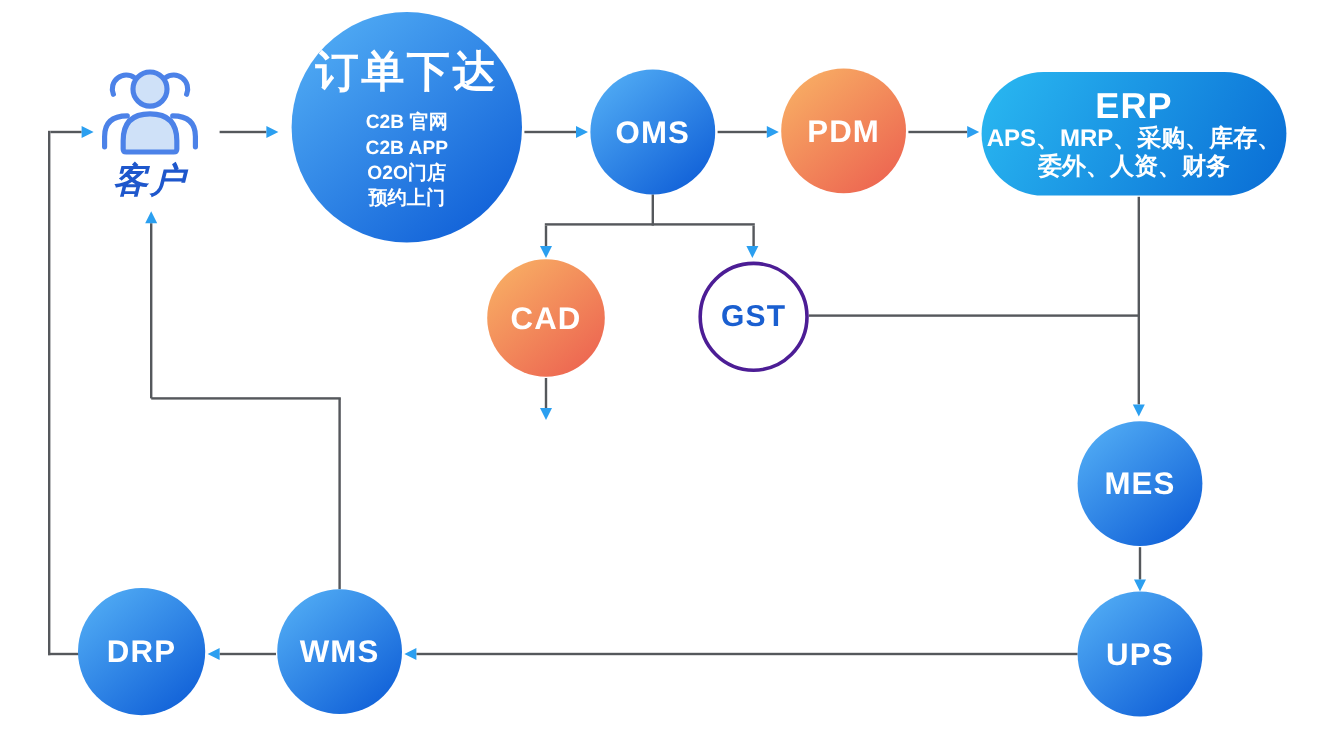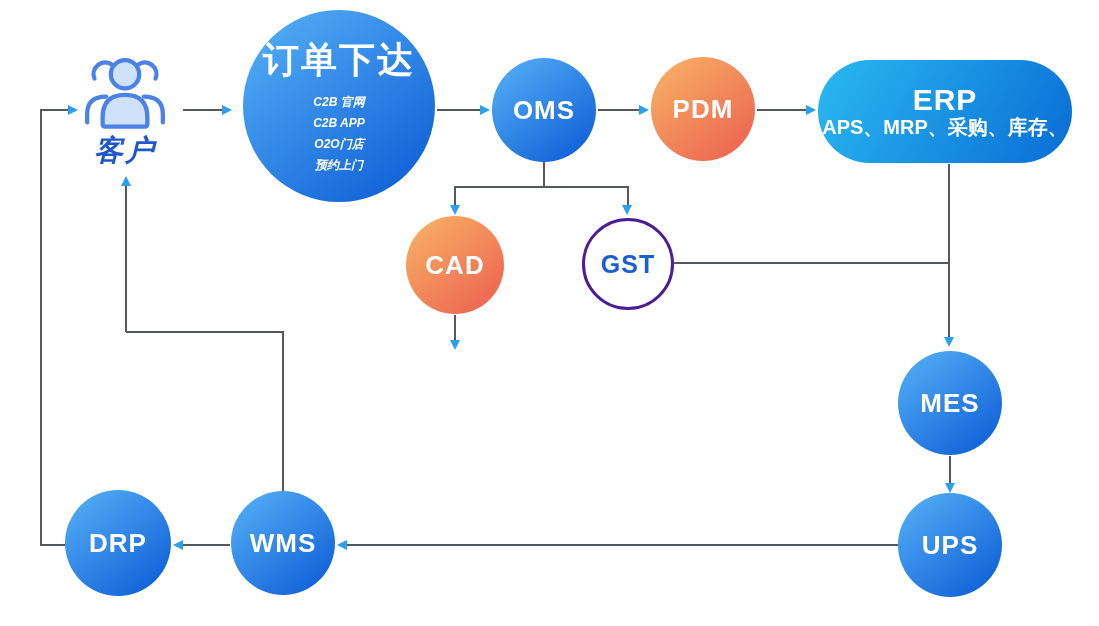--- a/index.html
+++ b/index.html
@@ -18,21 +18,21 @@
     box-sizing:border-box;
   }
   .node .lbl{font-weight:bold;font-size:26px;letter-spacing:1px;}
   .grad-blue{background:linear-gradient(140deg,#57b3f7 0%,#1161d8 90%);}
   .grad-cyan{background:linear-gradient(140deg,#30bdf2 0%,#0b82d6 90%);}
   .grad-orange{background:linear-gradient(140deg,#f9b566 0%,#ec6150 95%);}
   .grad-pill{background:linear-gradient(120deg,#2ab9f1 0%,#0b70d6 95%);}
 
   .order{left:243px;top:10px;width:192px;height:192px;}
   .order .title{font-size:36px;font-weight:bold;letter-spacing:2px;margin-bottom:7px;}
-  .order .sub{font-size:12px;font-weight:bold;line-height:21px;font-style:italic;}
+  .order .sub{font-size:16px;font-weight:bold;line-height:21px;}
 
   .oms{left:492px;top:58px;width:104px;height:104px;}
   .pdm{left:651px;top:57px;width:104px;height:104px;}
   .cad{left:406px;top:216px;width:98px;height:98px;}
   .cam{left:408px;top:350px;width:96px;height:96px;}
   .mes{left:898px;top:351px;width:104px;height:104px;}
   .ups{left:898px;top:493px;width:104px;height:104px;}
   .wms{left:231px;top:491px;width:104px;height:104px;}
   .drp{left:65px;top:490px;width:106px;height:106px;}
 
@@ -122,20 +122,21 @@
   <div class="node grad-orange pdm">
     <div class="lbl">PDM</div>
   </div>
   <div class="node grad-blue oms">
     <div class="lbl">OMS</div>
   </div>
 
   <div class="erp grad-pill">
     <div class="title">ERP</div>
     <div class="sub">APS、MRP、采购、库存、</div>
+    <div class="sub">委外、人资、财务</div>
   </div>
 
   <div class="node grad-orange cad">
     <div class="lbl">CAD</div>
   </div>
   <div class="node gst">
     <div class="lbl">GST</div>
   </div>
 
   <div class="node grad-blue mes">

